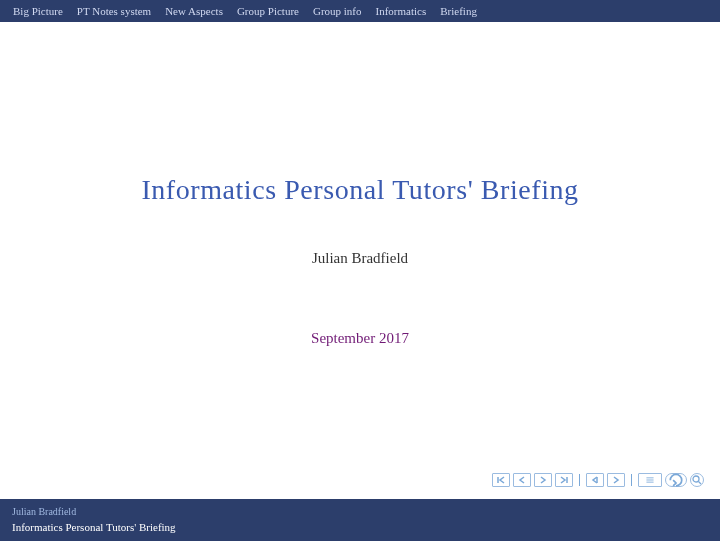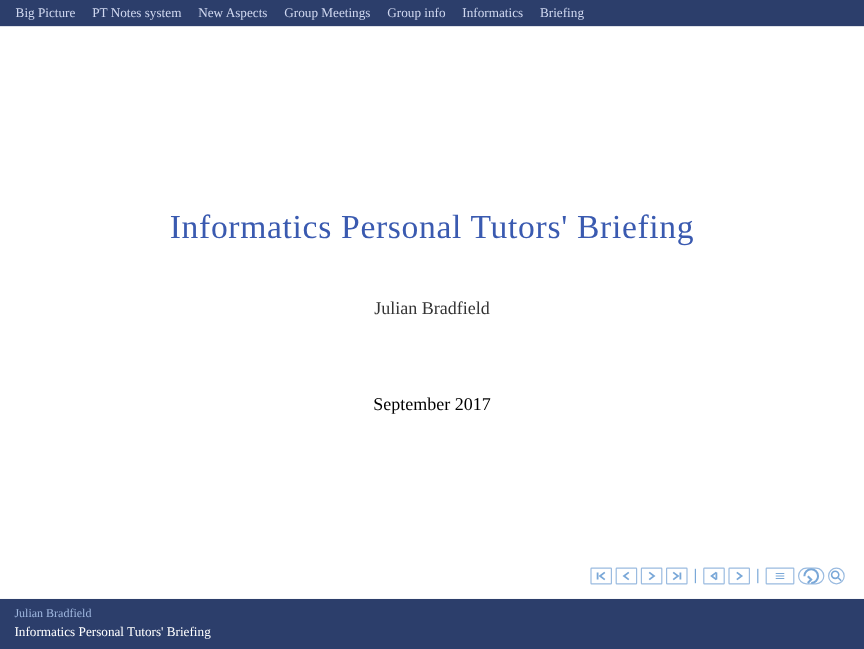--- a/index.html
+++ b/index.html
@@ -58,21 +58,21 @@
       font-size: 15px;
       color: #333;
       line-height: 1.6;
       margin-bottom: 60px;
       font-family: Georgia, serif;
     }
 
     .slide-date {
       text-align: center;
       font-size: 15px;
-      color: #000000;
+      color: #701a75;
       font-family: Georgia, serif;
     }
 
     
     .slide-controls {
       position: absolute;
       bottom: 12px;
       right: 16px;
       display: flex;
       align-items: center;
@@ -143,21 +143,21 @@
       line-height: 1.5;
     }
   </style>
 </head>
 <body>
 
 <nav class="nav-bar">
 <div class="nav-item">Big Picture</div>
     <div class="nav-item">PT Notes system</div>
     <div class="nav-item">New Aspects</div>
-    <div class="nav-item">Group Meetings</div>
+    <div class="nav-item">Group Picture</div>
     <div class="nav-item">Group info</div>
     <div class="nav-item">Informatics</div>
     <div class="nav-item">Briefing</div>
   </nav>
 
 <main class="slide-area">
   <h1 class="slide-title">Informatics Personal Tutors' Briefing</h1>
 
   <div class="slide-author">
     <div>Julian Bradfield</div>

